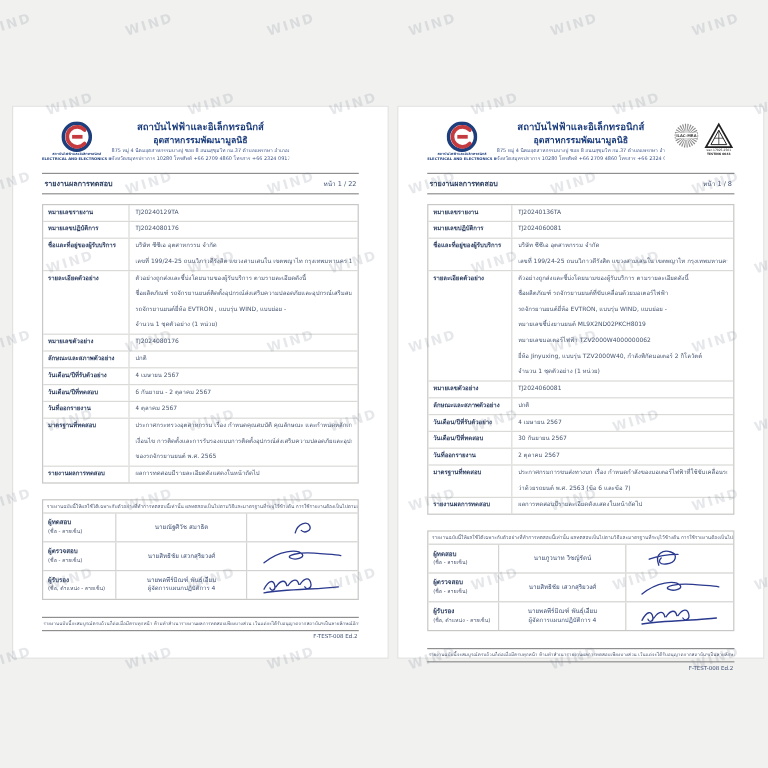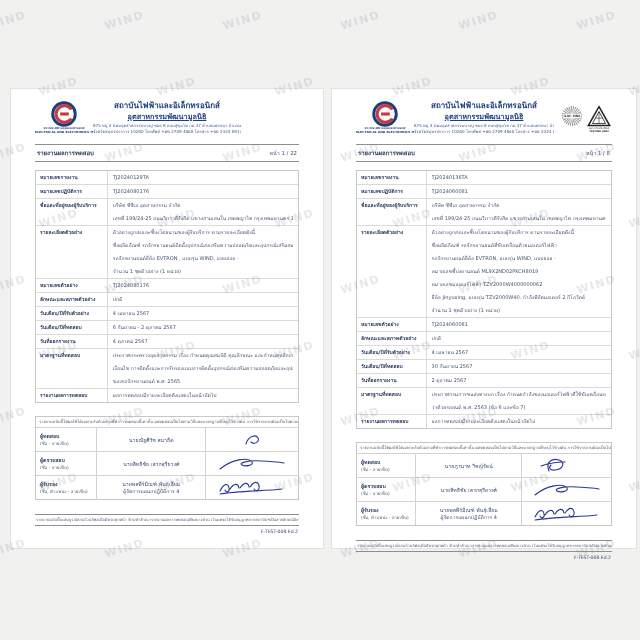--- a/index.html
+++ b/index.html
@@ -11,27 +11,27 @@
   #stage{position:absolute;inset:0;}
   .page{
     position:absolute;top:88px;height:461px;background:#ffffff;
     border:1px solid #e2e2e0;box-sizing:border-box;
     padding:12px 24px 0 24px;
   }
   #page0{left:10px;width:314px;}
   #page1{left:331px;width:306px;}
 
   
-  .ph{display:flex;align-items:center;}
+  .ph{display:flex;align-items:flex-start;}
   .logo-wrap{width:58px;flex:0 0 58px;text-align:center;}
   .logo-wrap svg{display:block;margin:0 auto;}
   .logo-cap{font-size:3.1px;line-height:1.25;color:#1d3e7d;font-weight:bold;white-space:nowrap;overflow:hidden;}
   .head-center{flex:1;text-align:center;min-width:0;}
   .t1{font-size:8px;font-weight:bold;color:#1d3e7d;line-height:1.35;}
-  .t2{font-size:7.3px;font-weight:bold;color:#1d3e7d;line-height:1.5;text-decoration:underline;}
+  .t2{font-size:7.3px;font-weight:bold;color:#1d3e7d;line-height:1.5;}
   .addr{font-size:4.1px;color:#3c5488;line-height:1.55;white-space:nowrap;overflow:hidden;}
   .accred{width:58px;flex:0 0 58px;display:flex;justify-content:flex-end;gap:3px;align-items:flex-start;padding-top:1px;}
 
   
   .rule-row{
     margin-top:9px;border-top:1px solid #8f8f8f;border-bottom:1px solid #8f8f8f;
     display:flex;justify-content:space-between;align-items:center;
     padding:3px 2px;
   }
   .rpt-title{font-size:6px;font-weight:bold;color:#2c3e60;}

